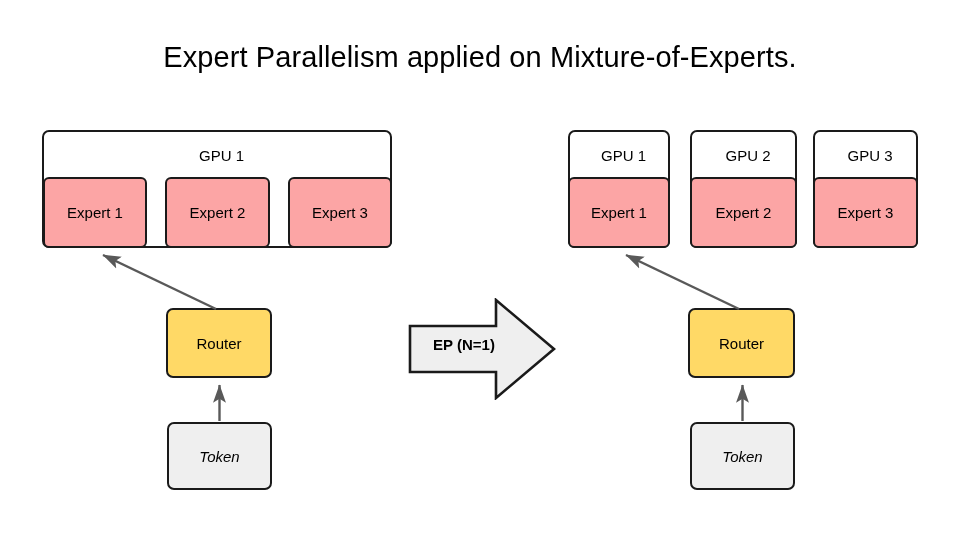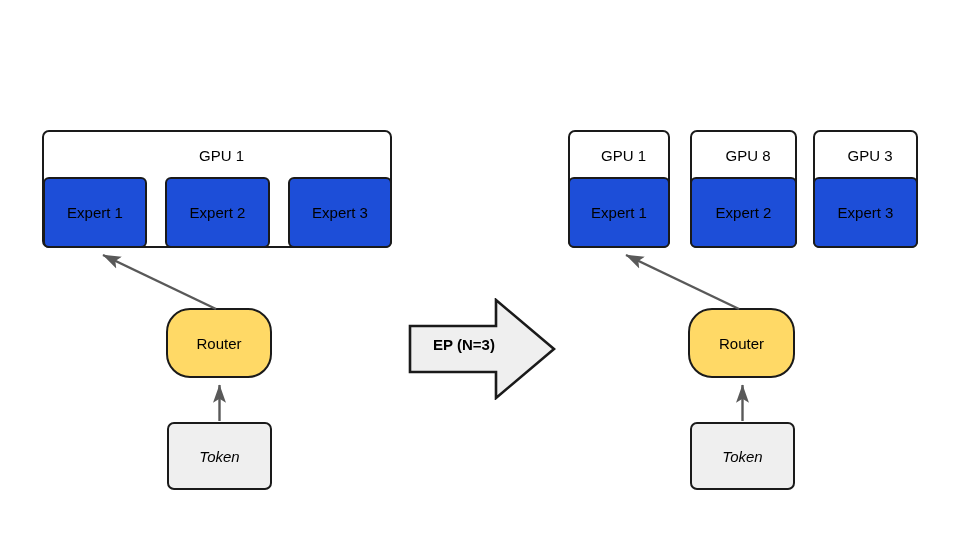--- a/index.html
+++ b/index.html
@@ -55,34 +55,33 @@
     top: 0;
     height: 46px;
     display: flex;
     align-items: center;
     justify-content: center;
     font-size: 15px;
     color: #000000;
     pointer-events: none;
   }
   .expert {
-    background: #1d4ed8;
+    background: #fca5a5;
     border: 2px solid #1a1a1a;
     border-radius: 6px;
     box-sizing: border-box;
     position: absolute;
     display: flex;
     align-items: center;
     justify-content: center;
     font-size: 15px;
     color: #000000;
   }
   .router {
     background: #ffd966;
-    border-radius: 24px;
   }
   .token {
     background: #efefef;
     font-style: italic;
   }
 
   
   #arrows {
     position: absolute;
     left: 0;
@@ -110,20 +109,21 @@
     font-weight: bold;
     color: #000000;
     pointer-events: none;
   }
 </style>
 </head>
 <body>
 
 <div id="canvas">
 
+  <div id="title">Expert Parallelism applied on Mixture-of-Experts.</div>
 
   <div class="box gpu-shell" style="left:42px; top:130px; width:350px; height:118px;">
     <div class="gpu-label">GPU 1</div>
   </div>
 
   <div class="expert" style="left:43px; top:177px; width:104px; height:71px;">
     <span>Expert 1</span>
   </div>
   <div class="expert" style="left:165px; top:177px; width:105px; height:71px;">
     <span>Expert 2</span>
@@ -141,21 +141,21 @@
   </div>
 
   <div class="box gpu-shell" style="left:568px; top:130px; width:102px; height:118px;">
     <div class="gpu-label">GPU 1</div>
   </div>
   <div class="expert" style="left:568px; top:177px; width:102px; height:71px;">
     <span>Expert 1</span>
   </div>
 
   <div class="box gpu-shell" style="left:690px; top:130px; width:107px; height:118px;">
-    <div class="gpu-label">GPU 8</div>
+    <div class="gpu-label">GPU 2</div>
   </div>
   <div class="expert" style="left:690px; top:177px; width:107px; height:71px;">
     <span>Expert 2</span>
   </div>
 
   <div class="box gpu-shell" style="left:813px; top:130px; width:105px; height:118px;">
     <div class="gpu-label">GPU 3</div>
   </div>
   <div class="expert" style="left:813px; top:177px; width:105px; height:71px;">
     <span>Expert 3</span>
@@ -181,15 +181,15 @@
     <line x1="216" y1="309" x2="103" y2="255" stroke="#595959" stroke-width="2.4" marker-end="url(#ah)"></line>
 
     <line x1="742.5" y1="421" x2="742.5" y2="385" stroke="#595959" stroke-width="2.4" marker-end="url(#ah)"></line>
 
     <line x1="739" y1="309" x2="626" y2="255" stroke="#595959" stroke-width="2.4" marker-end="url(#ah)"></line>
   </svg>
 
   <svg id="ep-arrow" viewBox="0 0 148 102">
     <polygon points="2,28 88,28 88,2 146,51 88,100 88,74 2,74" fill="#efefef" stroke="#1a1a1a" stroke-width="2.6" stroke-linejoin="miter"></polygon>
   </svg>
-  <div id="ep-arrow-label">EP (N=3)</div>
+  <div id="ep-arrow-label">EP (N=1)</div>
 
 </div>
 
 </body></html>

